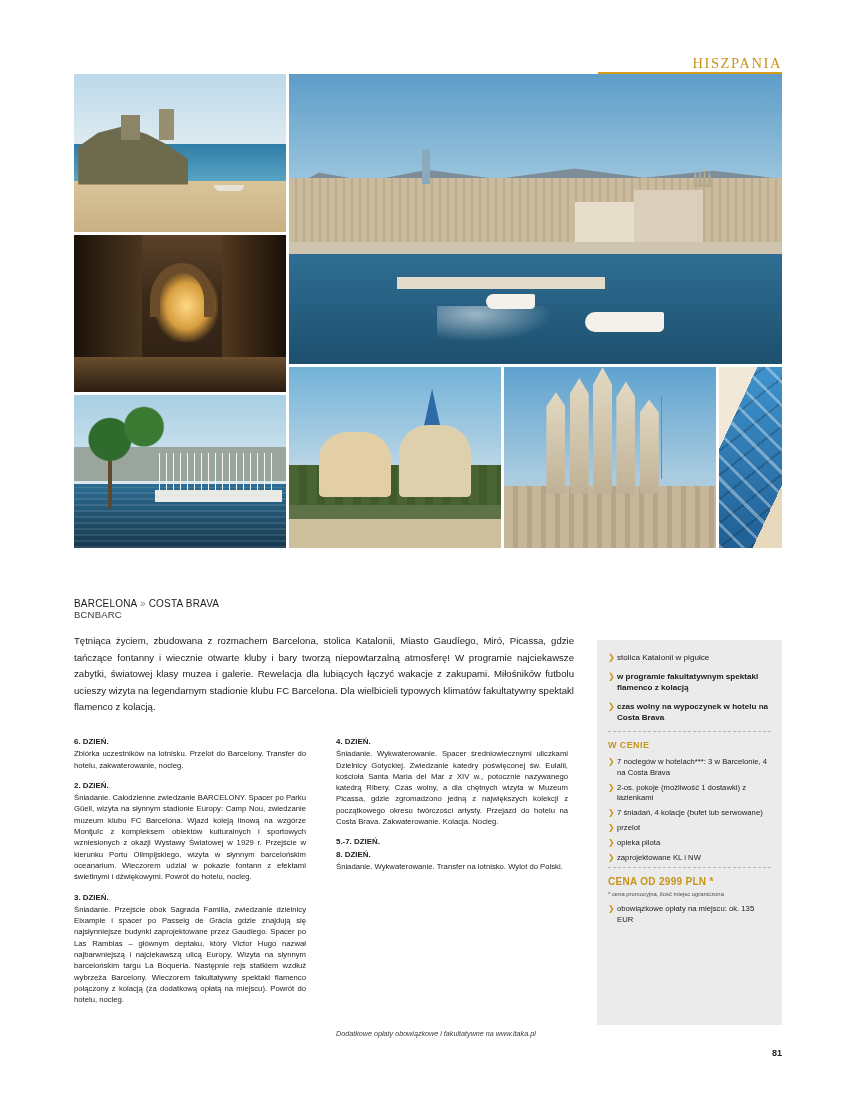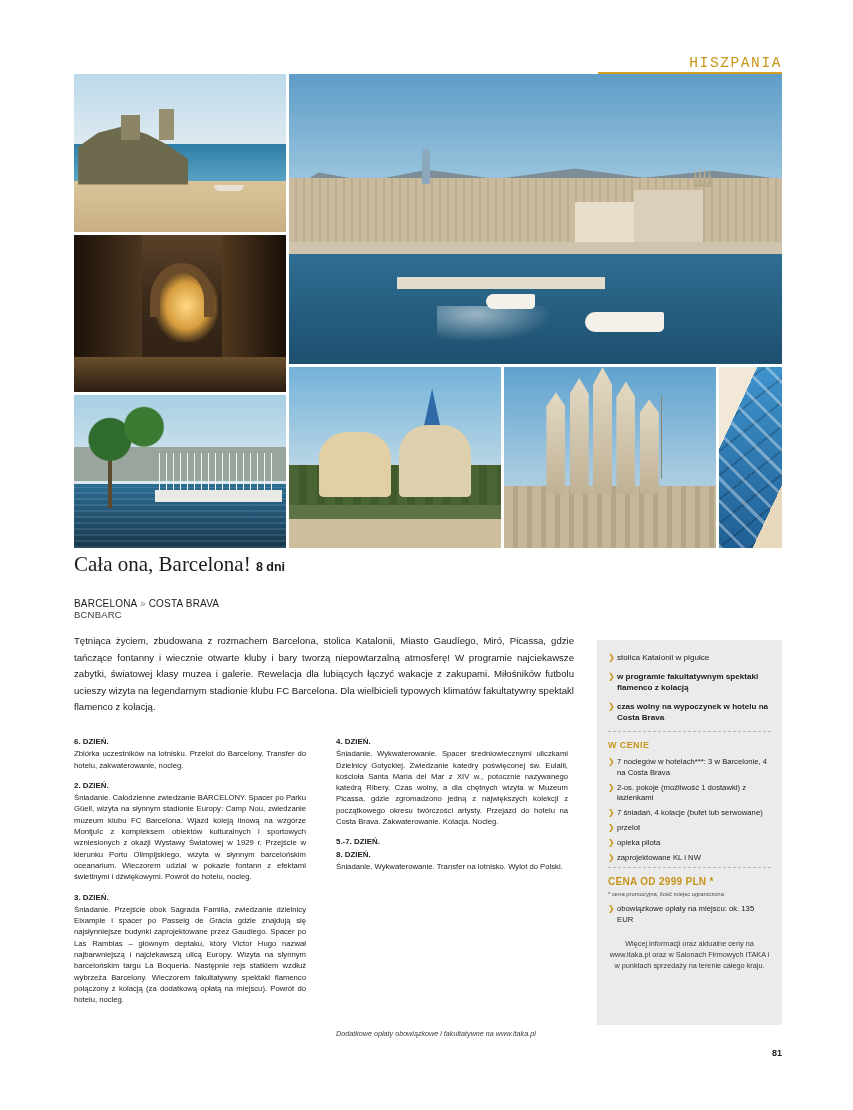--- a/index.html
+++ b/index.html
@@ -18,21 +18,21 @@
   .header-bar {
     position:absolute; left:0; top:52px; width:853px; height:22px;
   }
   .header-rule {
     position:absolute; left:598px; top:72px; width:184px; height:2px;
     background:#d99d1e;
   }
   .header-title {
     position:absolute; right:71px; top:55px;
     font-size:14.5px; letter-spacing:1.6px; color:#c8941a;
-    font-family:Liberation Mono, monospace;
+    font-family:Liberation Serif, serif;
   }
 
   
   .photo { position:absolute; overflow:hidden; }
 
   #ph-beach   { left:74px;  top:74px;  width:212px; height:158px; }
   #ph-alley   { left:74px;  top:235px; width:212px; height:157px; }
   #ph-marina  { left:74px;  top:395px; width:212px; height:153px; }
   #ph-city    { left:289px; top:74px;  width:493px; height:290px; }
   #ph-park    { left:289px; top:367px; width:212px; height:181px; }
@@ -247,24 +247,20 @@
     <div class="tw t4"></div>
       <div class="tw t5"></div>
       <div class="crane"></div>
   </div>
 
   <div class="photo" id="ph-mosaic">
     <div class="bg"></div>
       <div class="tiles"></div>
   </div>
 
-  <div class="title">
-    <span>Cała ona, Barcelona!</span>
-    <span class="days">8 dni</span>
-  </div>
   <div class="code">BCNBARC</div>
   <div class="route">
     <span>BARCELONA</span>
     <span class="sep">»</span>
     <span>COSTA BRAVA</span>
   </div>
 
   <div class="intro">Tętniąca życiem, zbudowana z rozmachem Barcelona, stolica Katalonii, Miasto Gaudíego, Miró, Picassa, gdzie tańczące fontanny i wiecznie otwarte kluby i bary tworzą niepowtarzalną atmosferę! W programie najciekawsze zabytki, światowej klasy muzea i galerie. Rewelacja dla lubiących łączyć wakacje z zakupami. Miłośników futbolu ucieszy wizyta na legendarnym stadionie klubu FC Barcelona. Dla wielbicieli typowych klimatów fakultatywny spektakl flamenco z kolacją.</div>
 
   <div class="days-col" id="col-left">
@@ -335,16 +331,15 @@
       <p class="price-head">CENA OD 2999 PLN *</p>
       <p class="price-note">* cena promocyjna, ilość miejsc ograniczona</p>
 
       <p class="li">
         <span class="ar">❯</span>
         <span>obowiązkowe opłaty na miejscu: ok. 135 EUR</span>
       </p>
     </div>
   </div>
 
-  <div class="panel-more">Więcej informacji oraz aktualne ceny na www.itaka.pl oraz w Salonach Firmowych ITAKA i w punktach sprzedaży na terenie całego kraju.</div>
 
   <div class="pageno">81</div>
 </div>
 
 </body></html>

